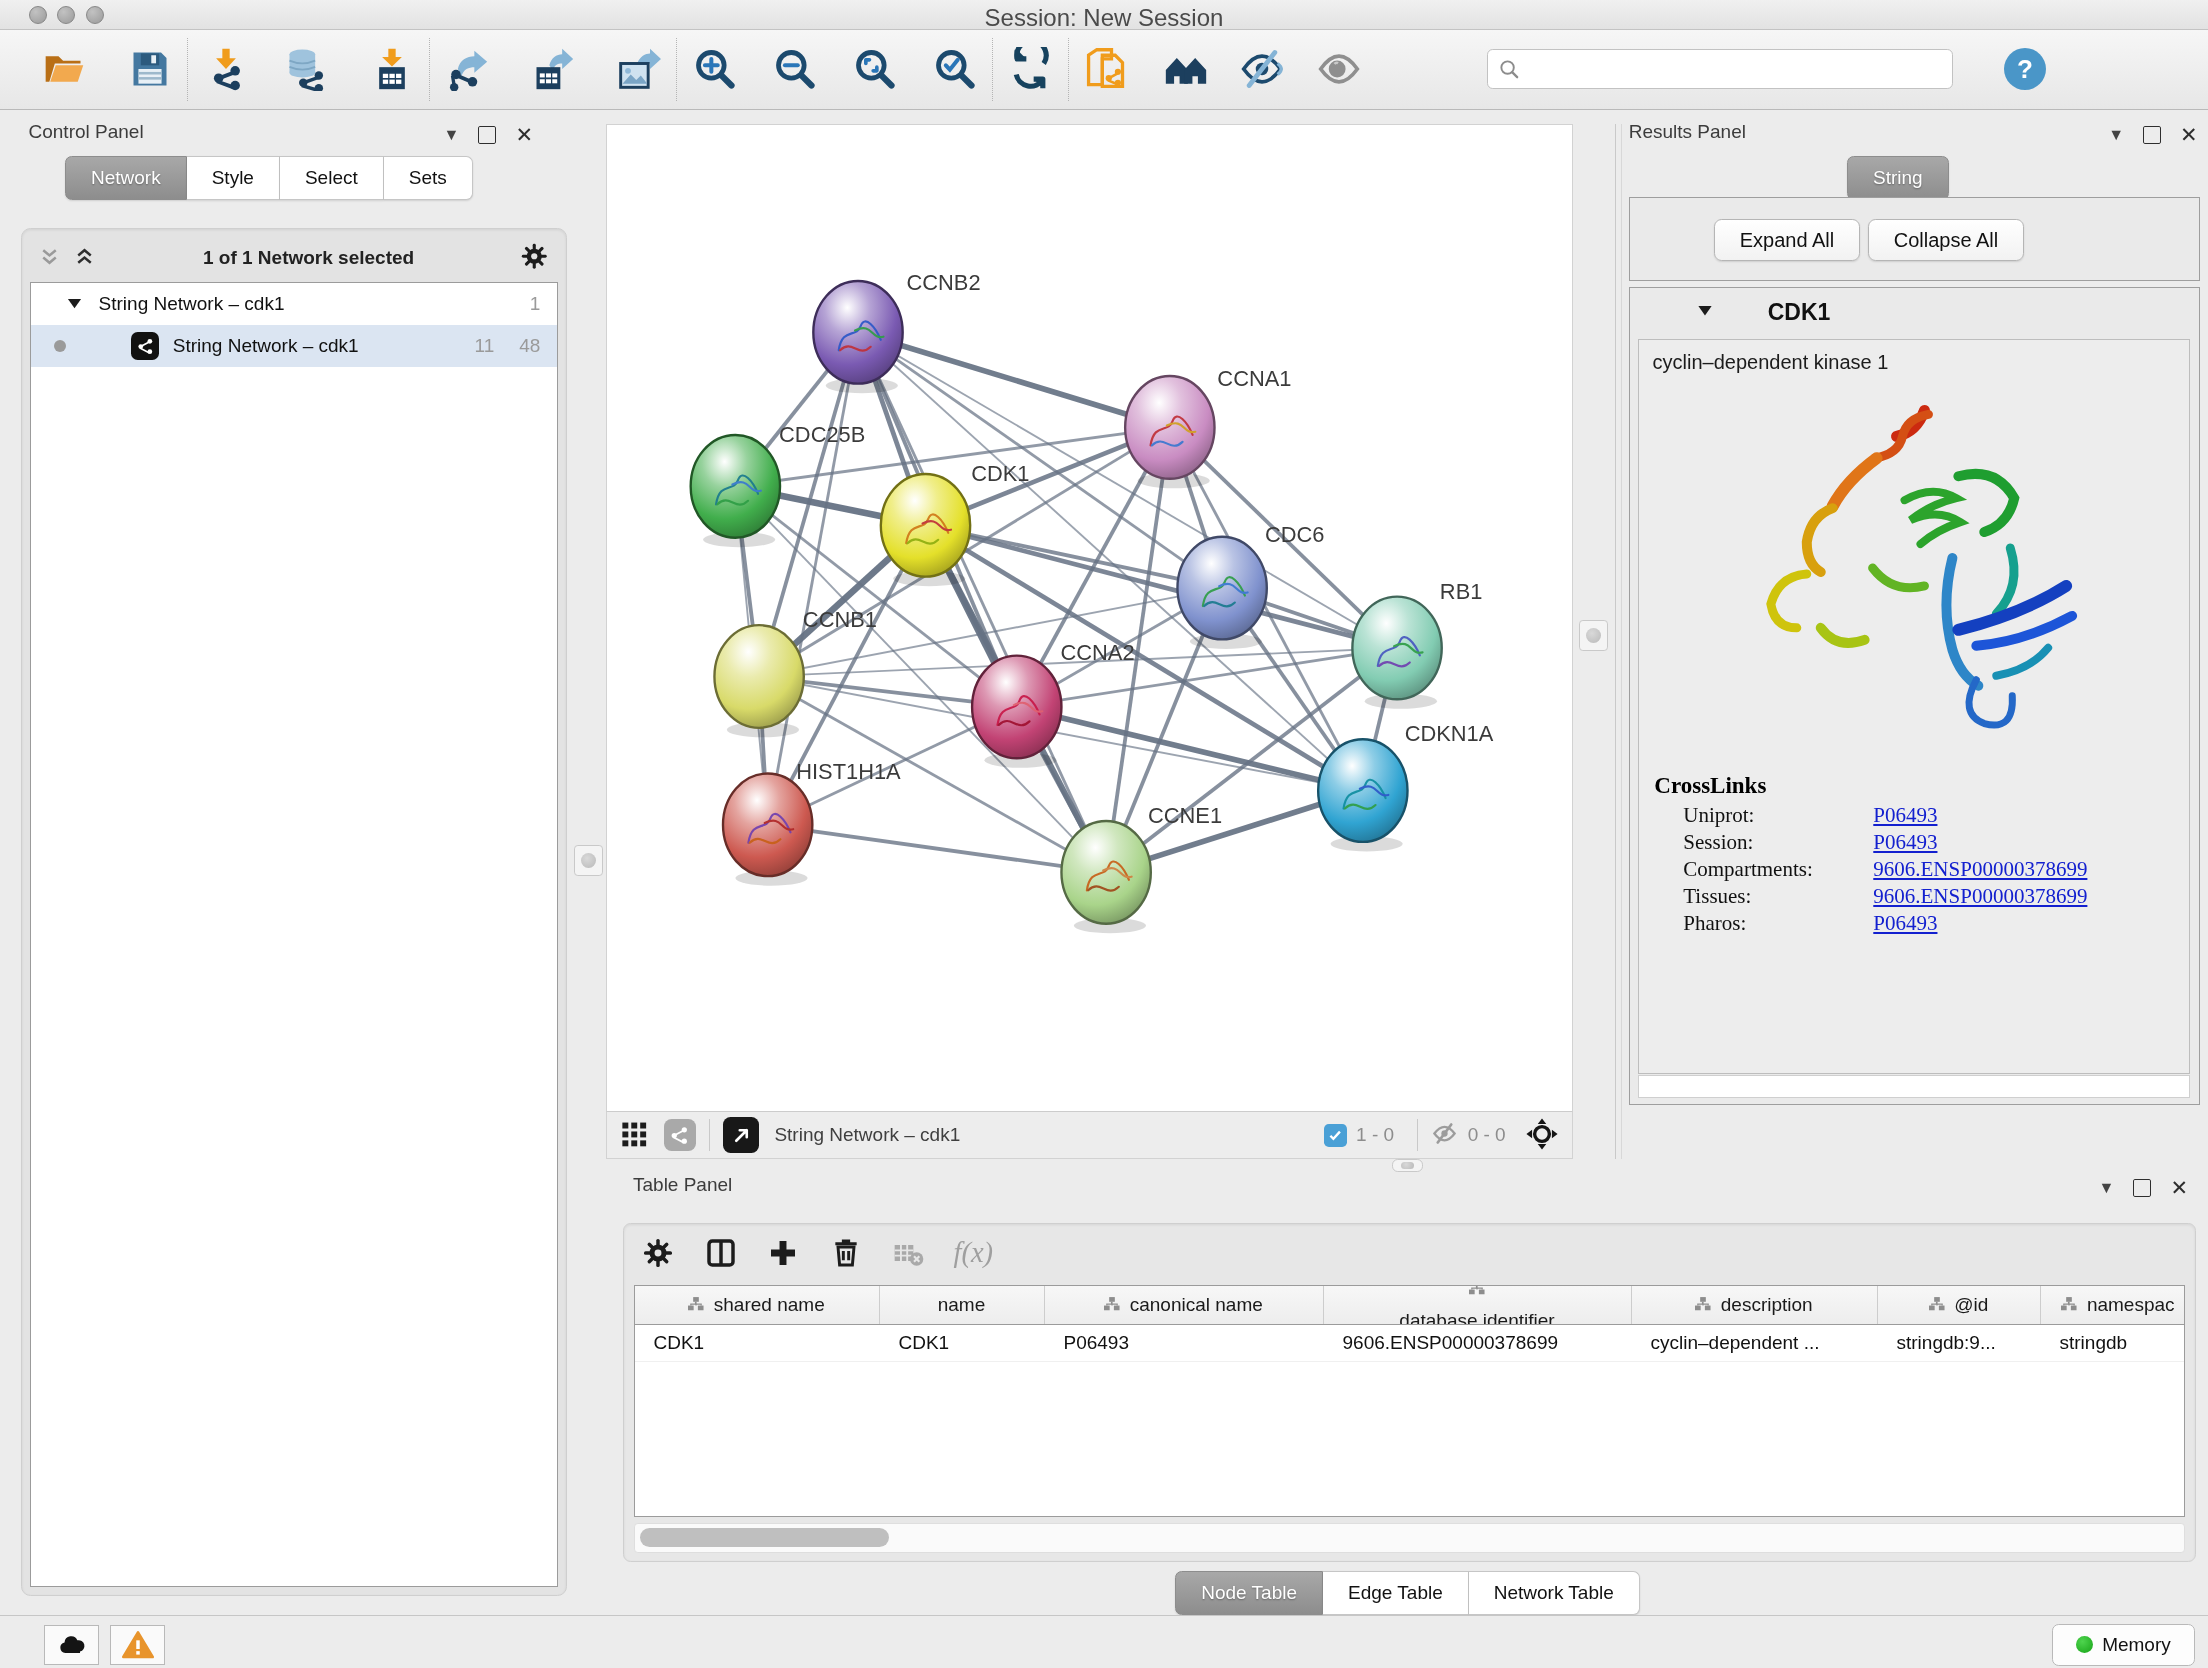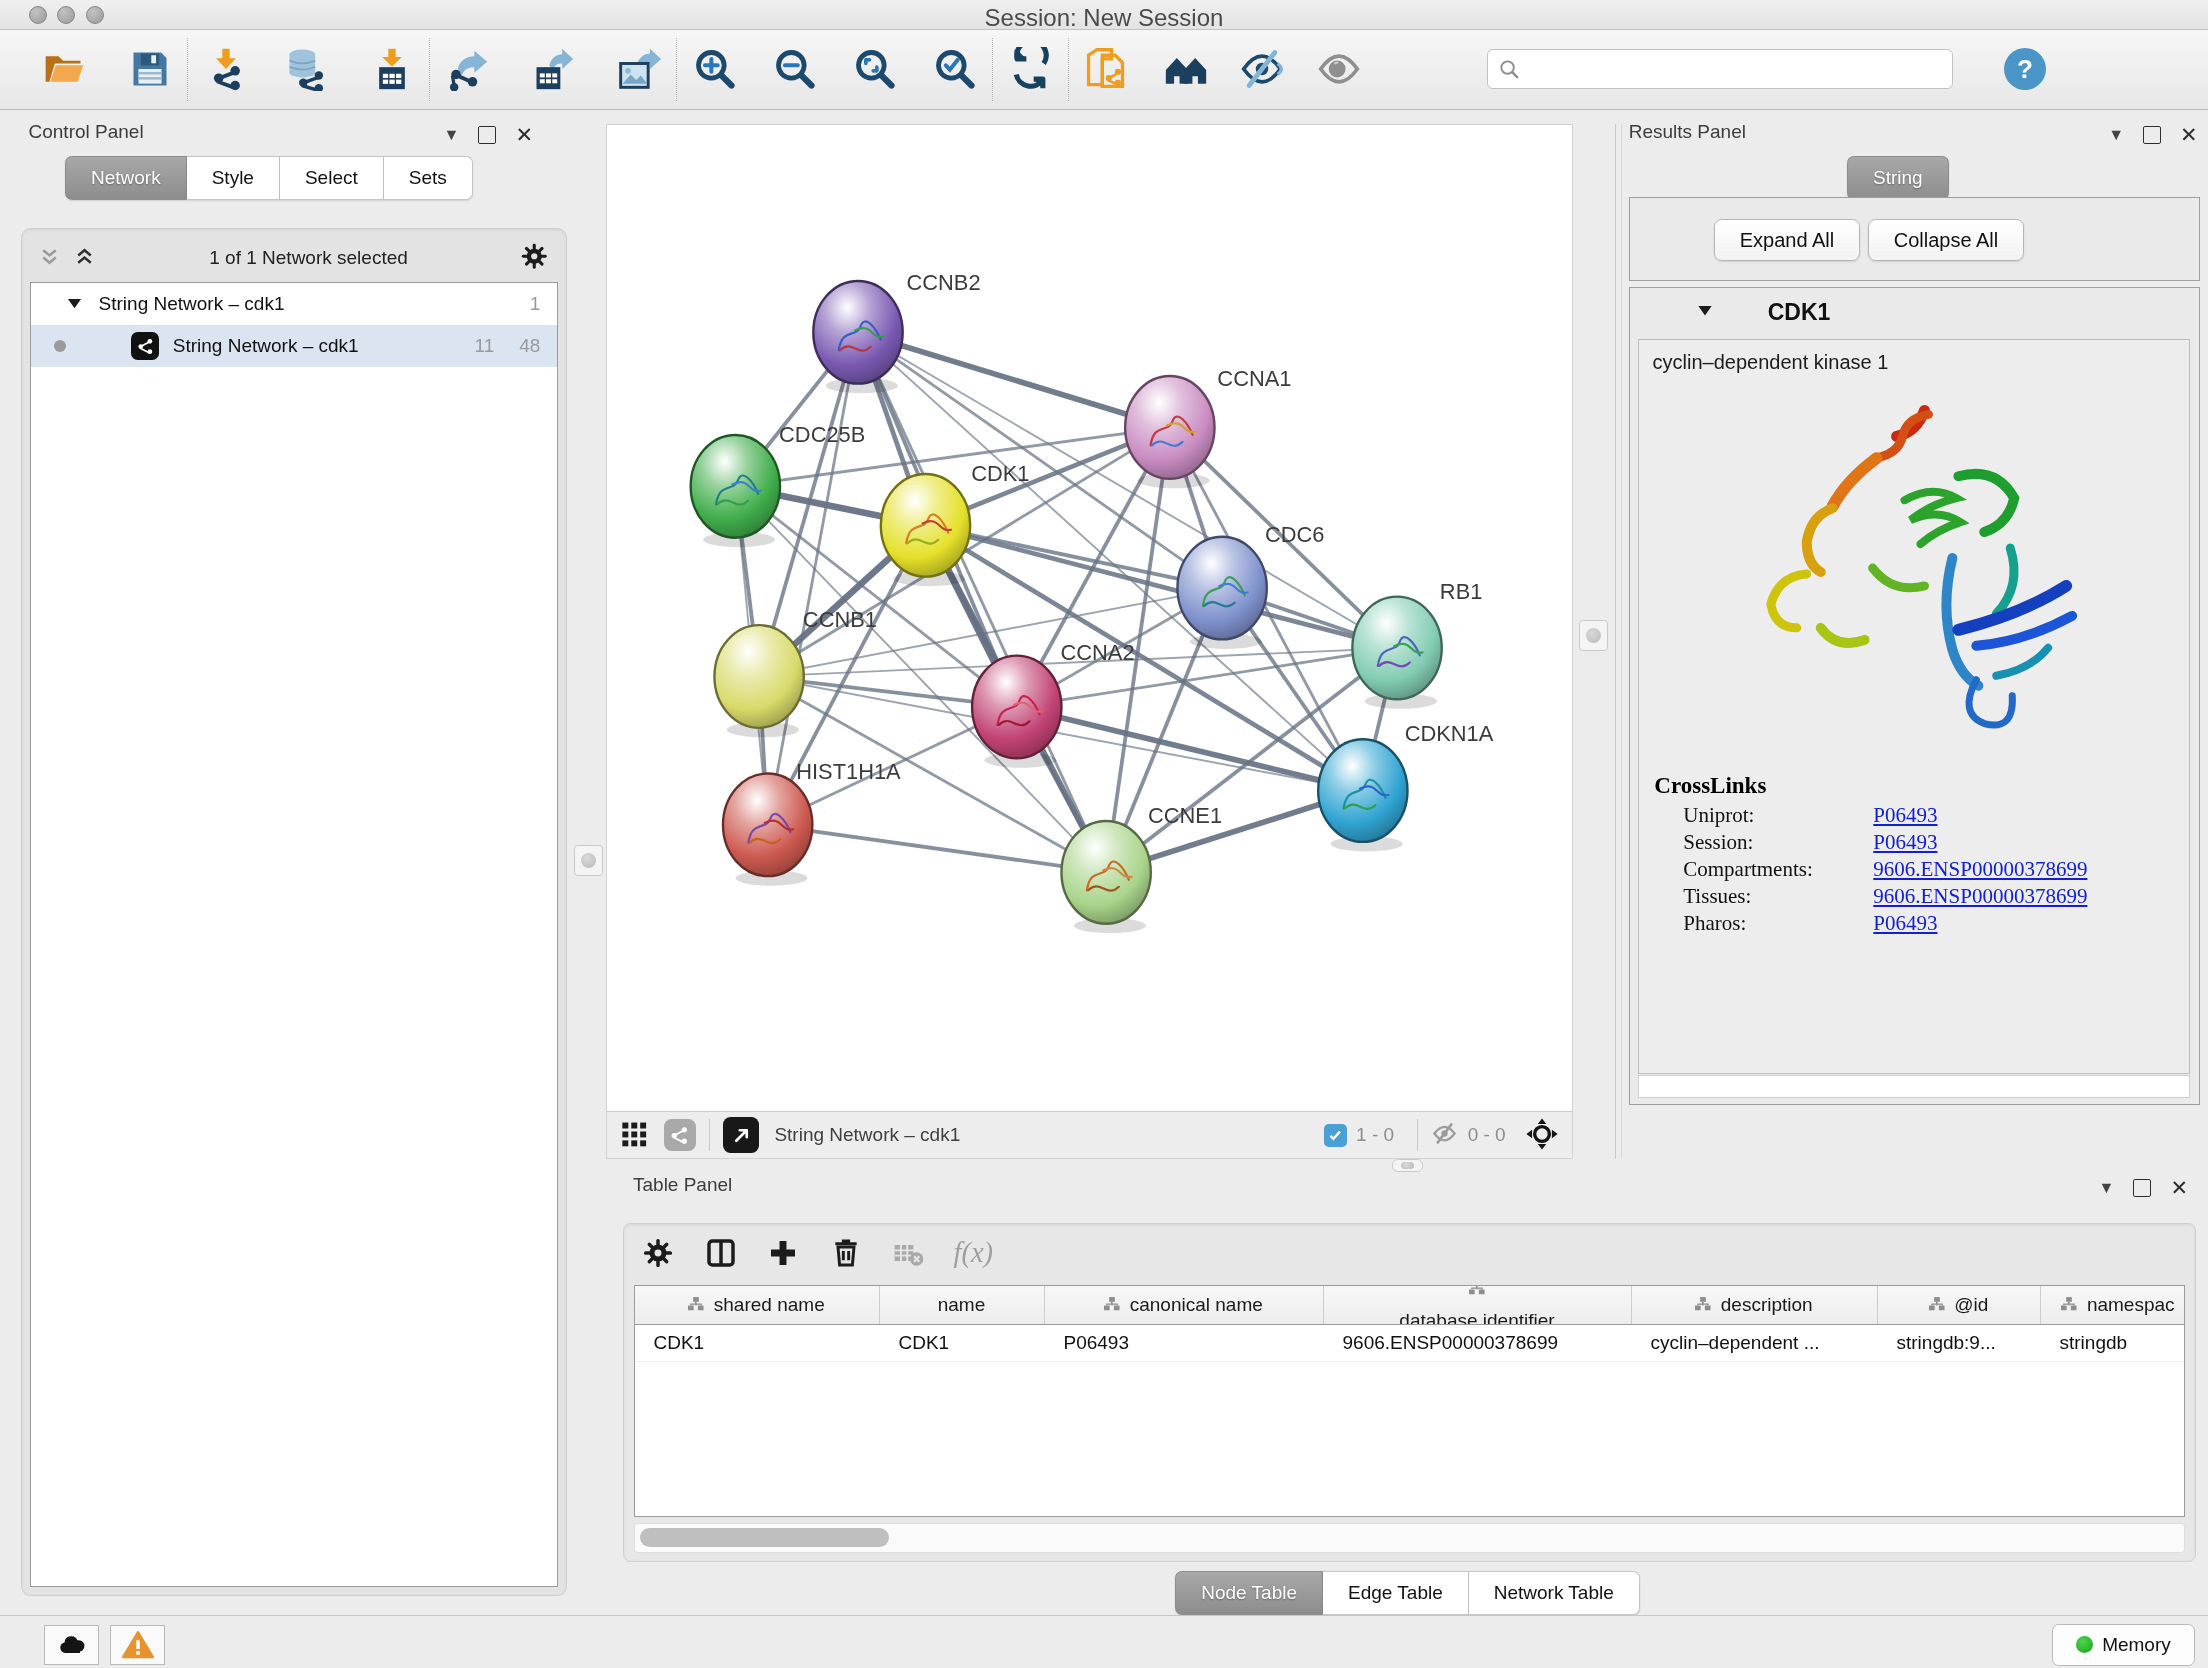--- a/index.html
+++ b/index.html
@@ -38,21 +38,21 @@
   .seg .tab:first-child{border-left:1px solid #c6c6c6;border-radius:6.7px 0 0 6.7px;}
   .seg .tab:last-child{border-radius:0 6.7px 6.7px 0;}
   .seg .tab.sel{background:linear-gradient(#a8a8a8,#8d8d8d);color:#fff;border-color:#8d8d8d;
     text-shadow:0 1px 1.9px rgba(0,0,0,.35);}
   .seg .tab.solo{border-radius:6.7px;border-left:1px solid #8d8d8d;}
   
   #control{position:absolute;left:0;top:108px;width:571px;height:1503px;}
   #cp-box{position:absolute;left:21px;top:120px;width:544px;height:1366px;background:#e3e3e3;
     border:1px solid #cfcfcf;border-radius:9.5px;box-shadow:inset 0 1px 2.9px rgba(0,0,0,.08);}
   .cp-listhead{position:absolute;left:9.5px;top:7.6px;right:9.5px;height:42px;display:flex;align-items:center;}
-  .cp-listhead .status{flex:1;text-align:center;font-size:19px;color:#222;}
+  .cp-listhead .status{flex:1;text-align:center;font-size:19px;color:#222;font-weight:bold;}
   #cp-list{position:absolute;left:7.6px;top:53px;right:7.6px;bottom:7.6px;background:#fff;border:1px solid #9b9b9b;overflow:hidden;}
   .tree-row{position:relative;height:42px;display:flex;align-items:center;font-size:19px;color:#111;}
   .tree-row .cnt{color:#9a9a9a;}
   .tree-row.sel{background:#dbe5f2;}
   .share-badge{width:28.5px;height:28.5px;border-radius:6.7px;background:#111;display:flex;align-items:center;justify-content:center;}
   
   #canvas{position:absolute;left:606px;top:124px;width:965px;height:987px;background:#fff;
     border:1px solid #d2d2d2;box-sizing:content-box;}
   #netbar{position:absolute;left:606px;top:1111px;width:967px;height:48px;background:#ededed;
     border:1px solid #d2d2d2;border-top:1px solid #cccccc;display:flex;align-items:center;box-sizing:border-box;}

